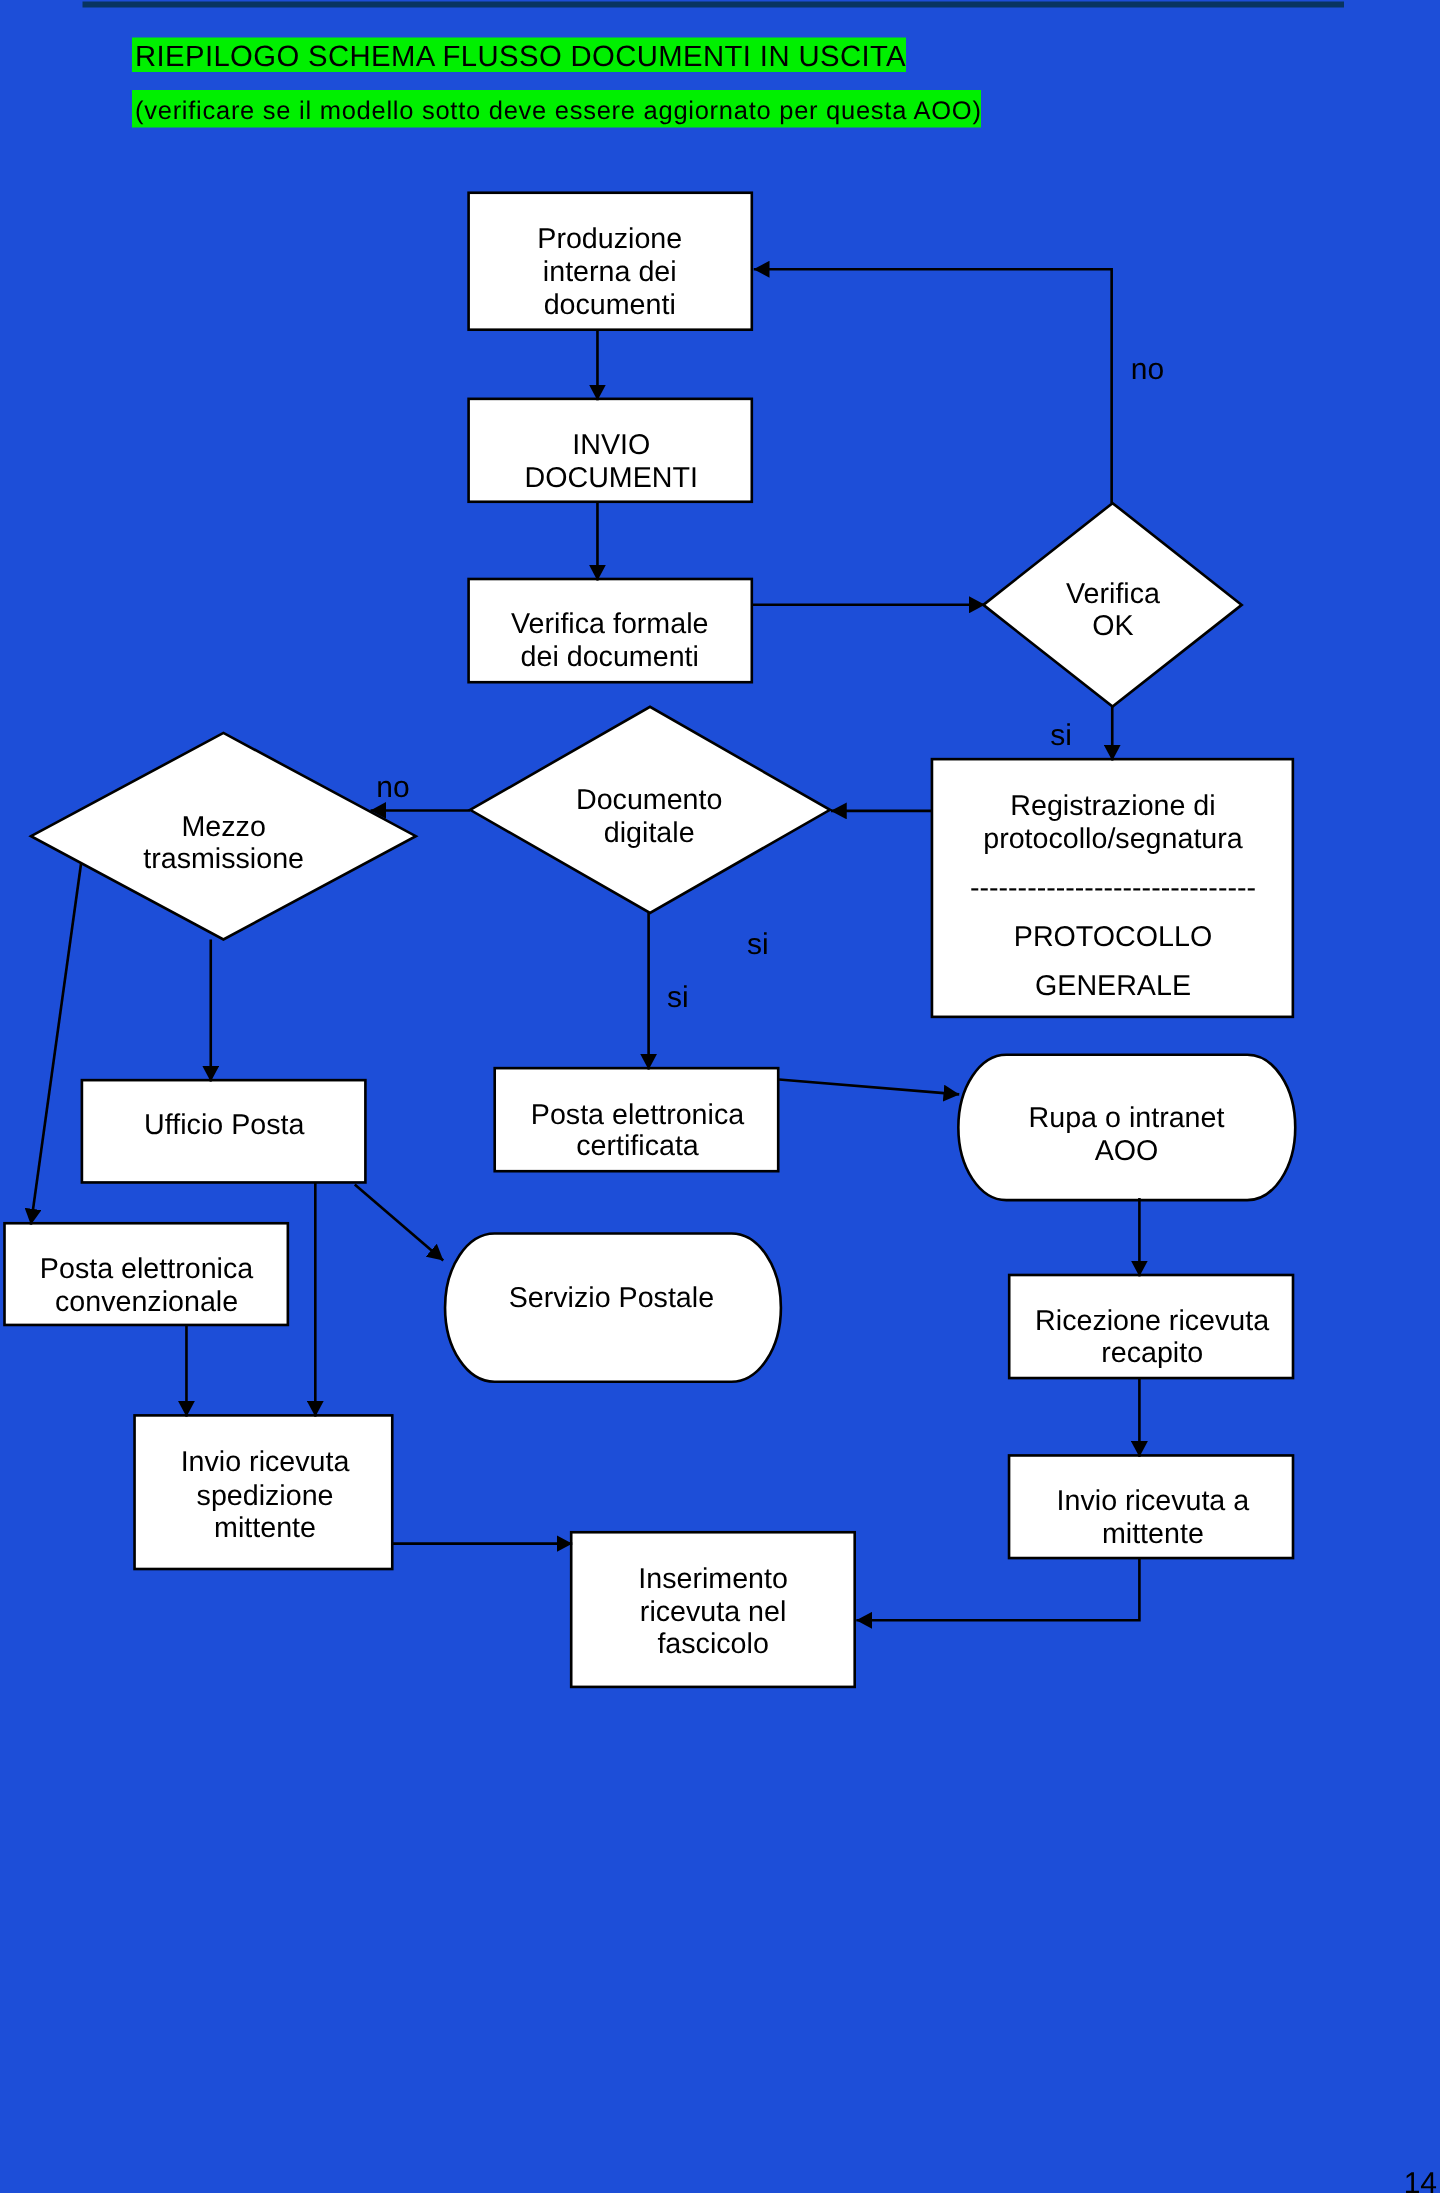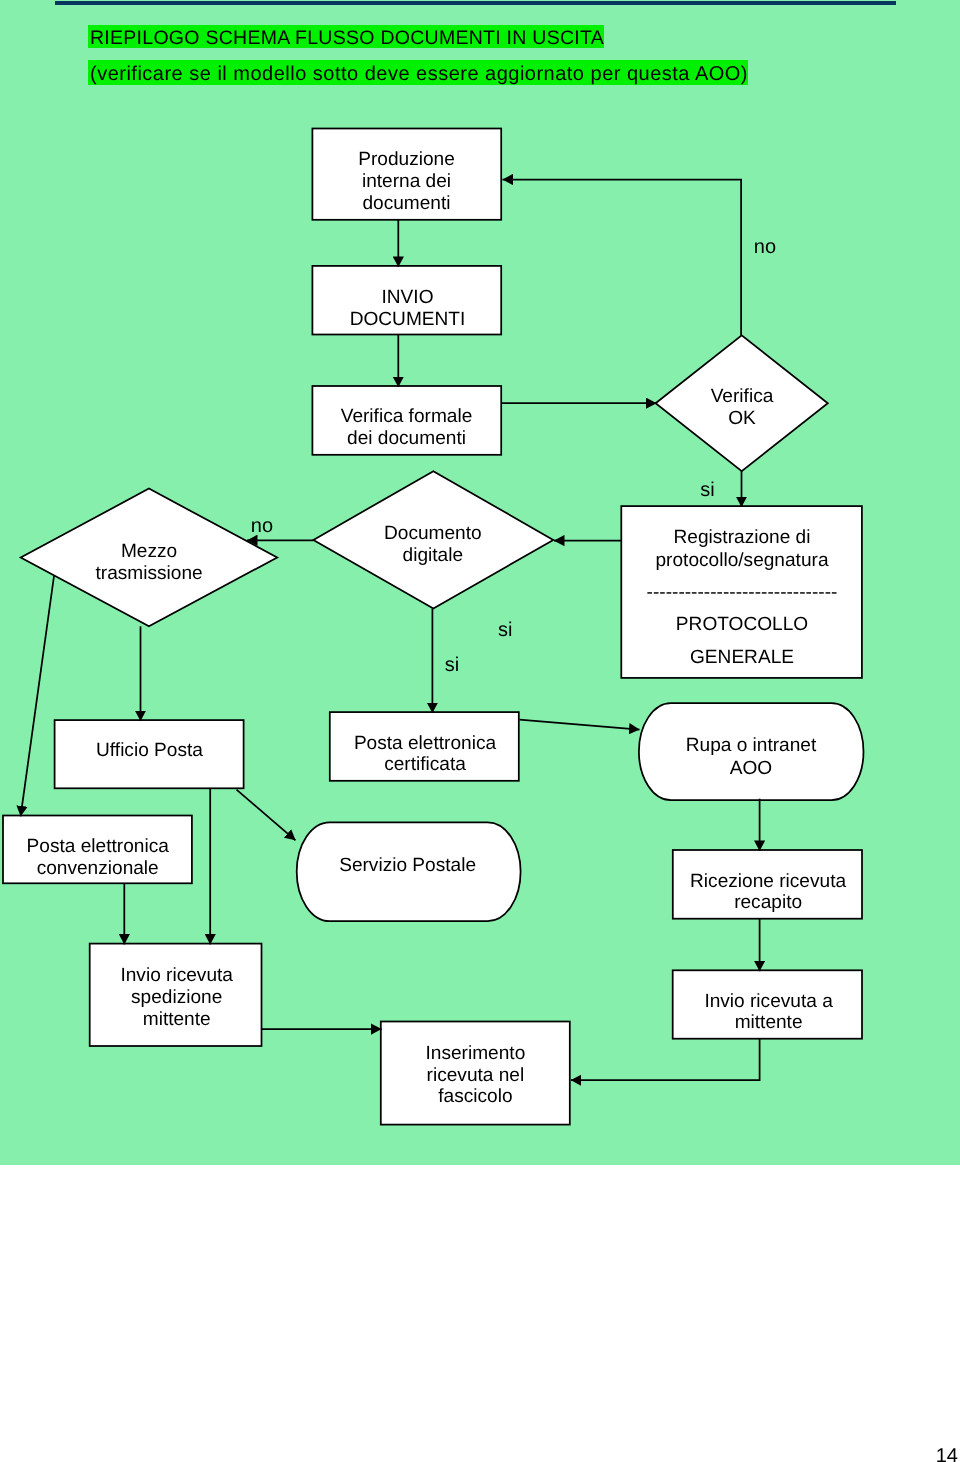--- a/index.html
+++ b/index.html
@@ -1,24 +1,24 @@
 <!DOCTYPE html>
 <html><head>
 <meta charset="utf-8">
 <title>Riepilogo schema flusso documenti in uscita</title>
 <style>
   html,body{margin:0;padding:0;background:#ffffff;}
   *{-webkit-font-smoothing:antialiased;text-rendering:geometricPrecision;}
   body{width:960px;height:1462px;position:relative;overflow:hidden;
        font-family:"Liberation Sans",sans-serif;color:#000000;}
-  #page{position:absolute;left:0;top:0;width:960px;height:1165px;background:#86efac;}
+  #page{position:absolute;left:0;top:0;width:960px;height:1462px;background:#1d4ed8;}
   .rule{position:absolute;background:#083460;}
   .hl{position:absolute;background:#00F000;color:#000;white-space:nowrap;}
   #title1{left:88px;top:25px;height:23px;padding-left:2px;line-height:26px;font-size:19.5px;letter-spacing:0.27px;}
-  #title2{left:88px;top:60px;height:25px;padding-left:2px;line-height:28.3px;font-size:20px;letter-spacing:0.49px;}
+  #title2{left:88px;top:60px;height:25px;padding-left:2px;line-height:28.3px;font-size:17px;letter-spacing:0.49px;}
   #chart{position:absolute;left:0;top:0;width:960px;height:1462px;}
   .ft{font-family:"Liberation Sans",sans-serif;font-size:19.1px;fill:#000;}
   .lbl{font-family:"Liberation Sans",sans-serif;font-size:20px;fill:#000;}
   #pageno{position:absolute;right:2px;top:1446px;font-size:20px;line-height:20px;}
 </style>
 </head>
 <body>
 
 <div id="page">
 

